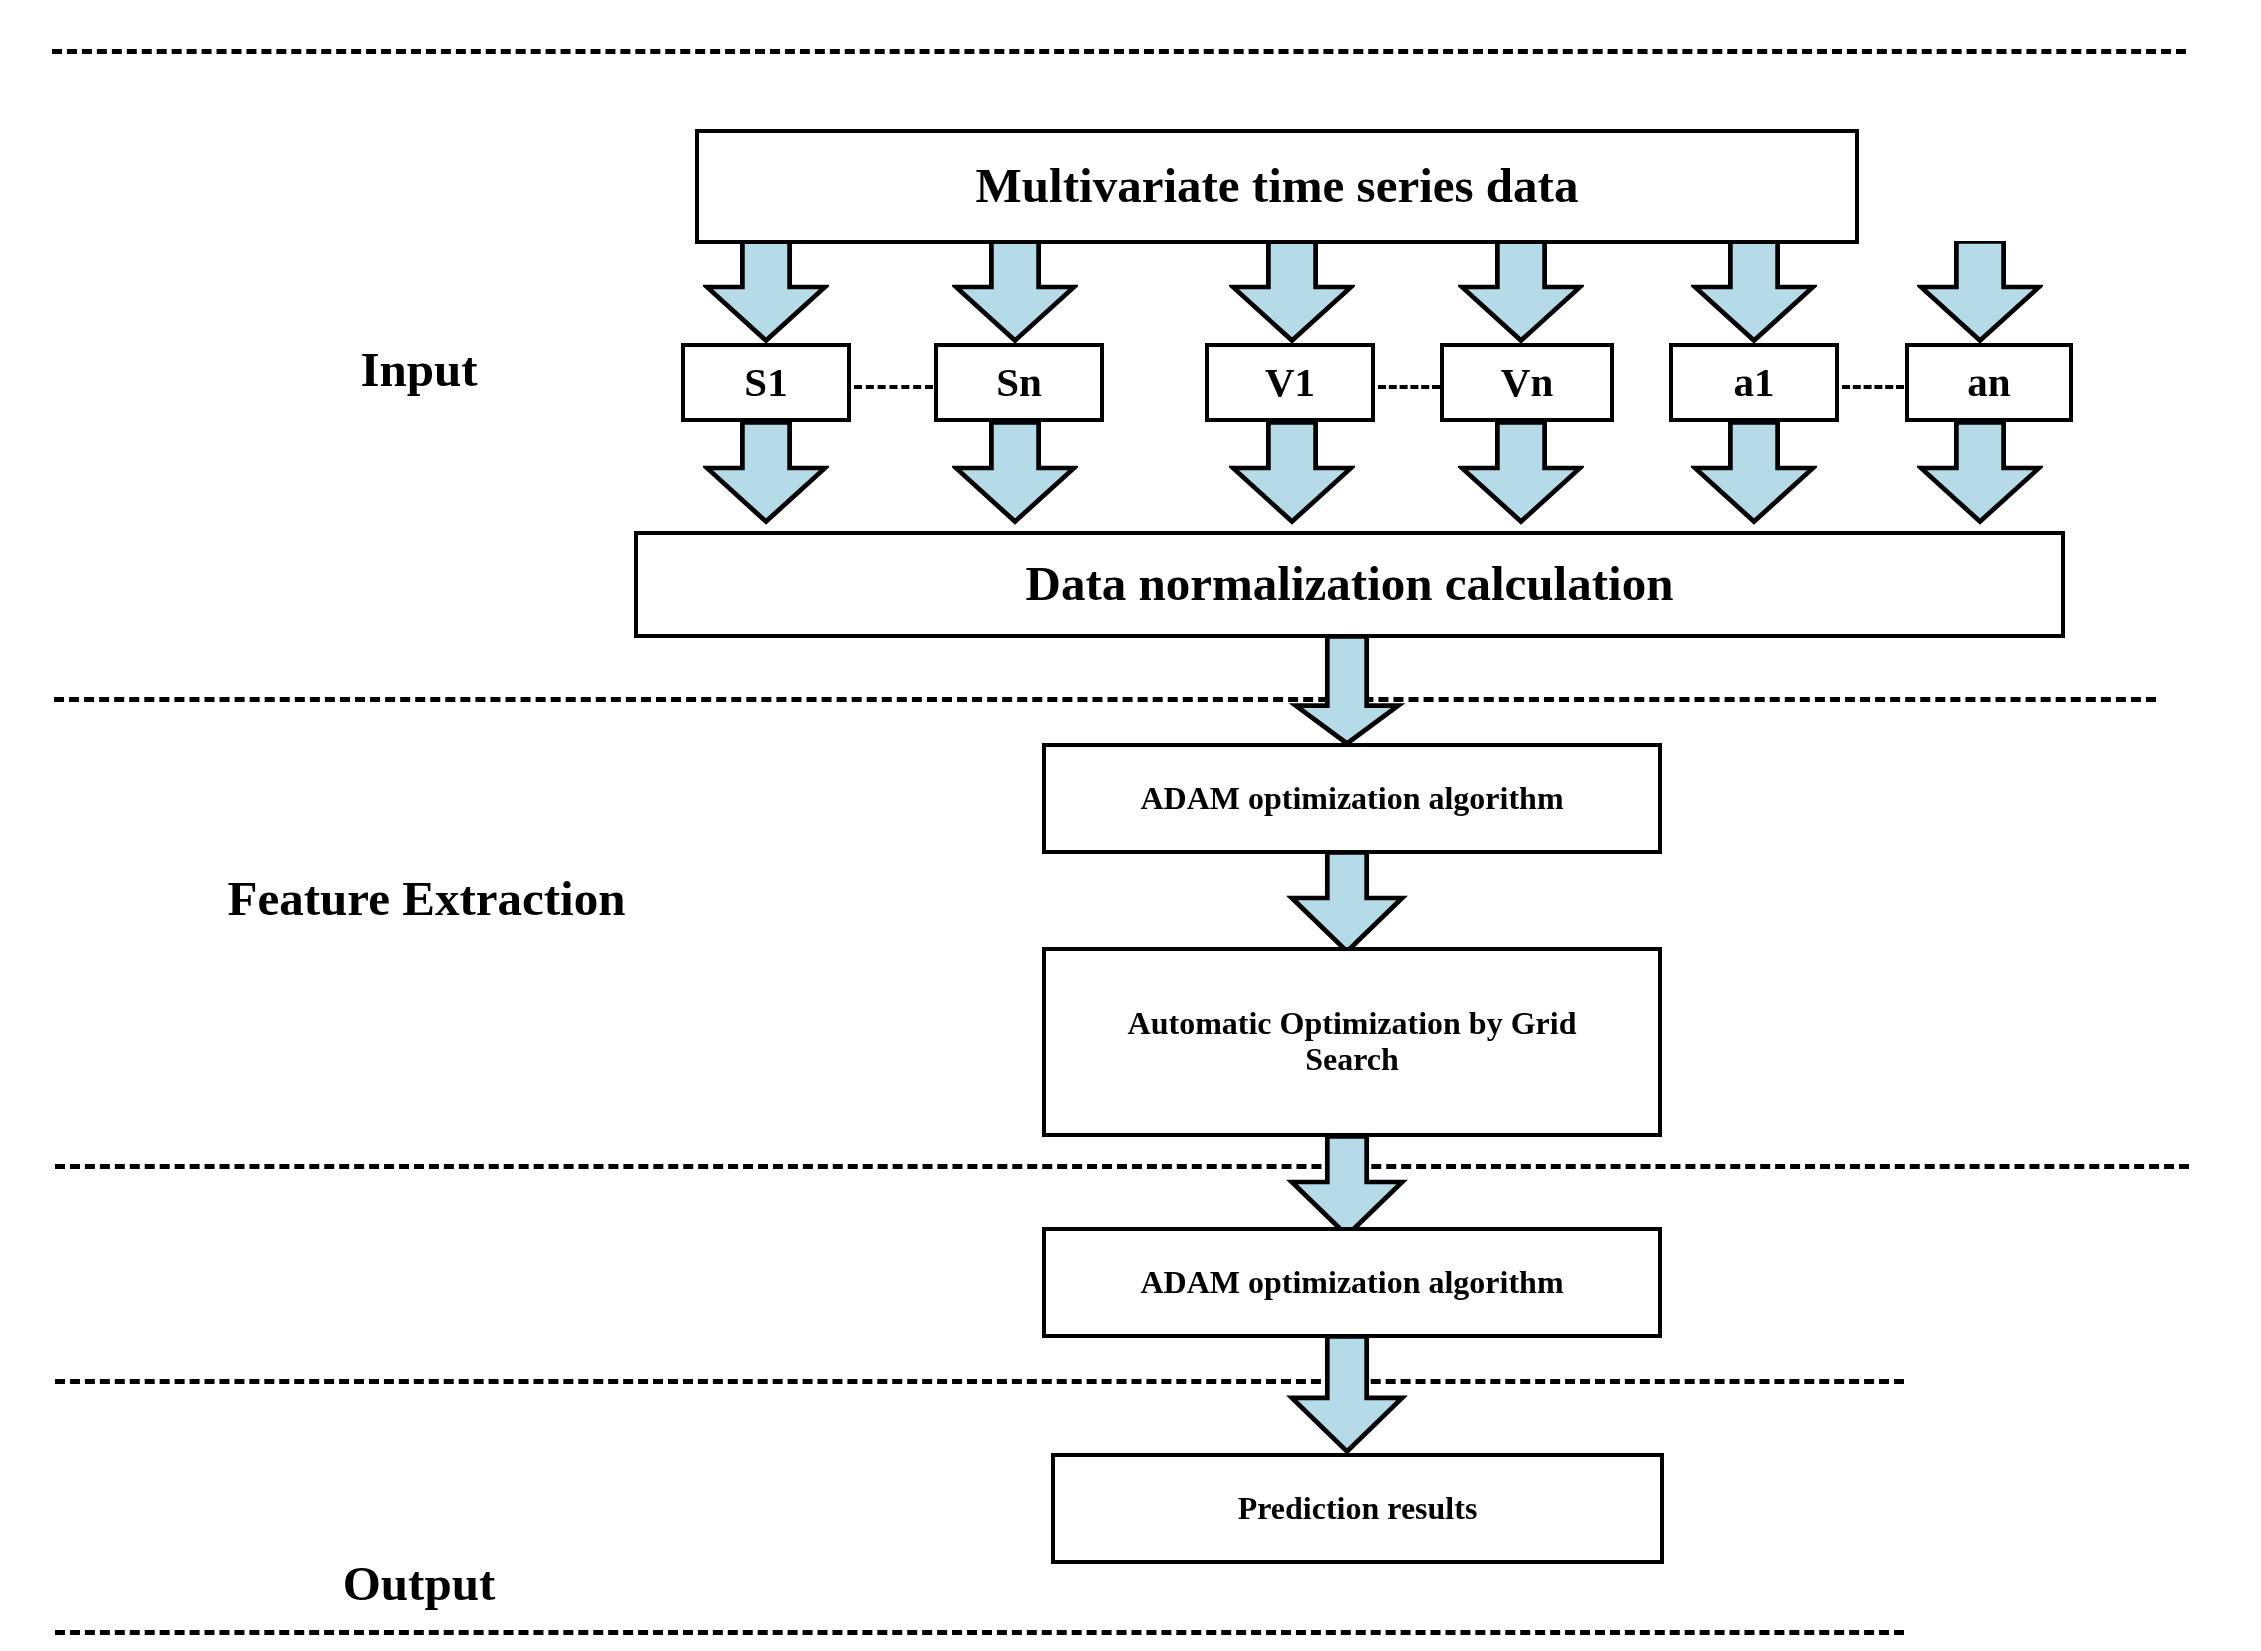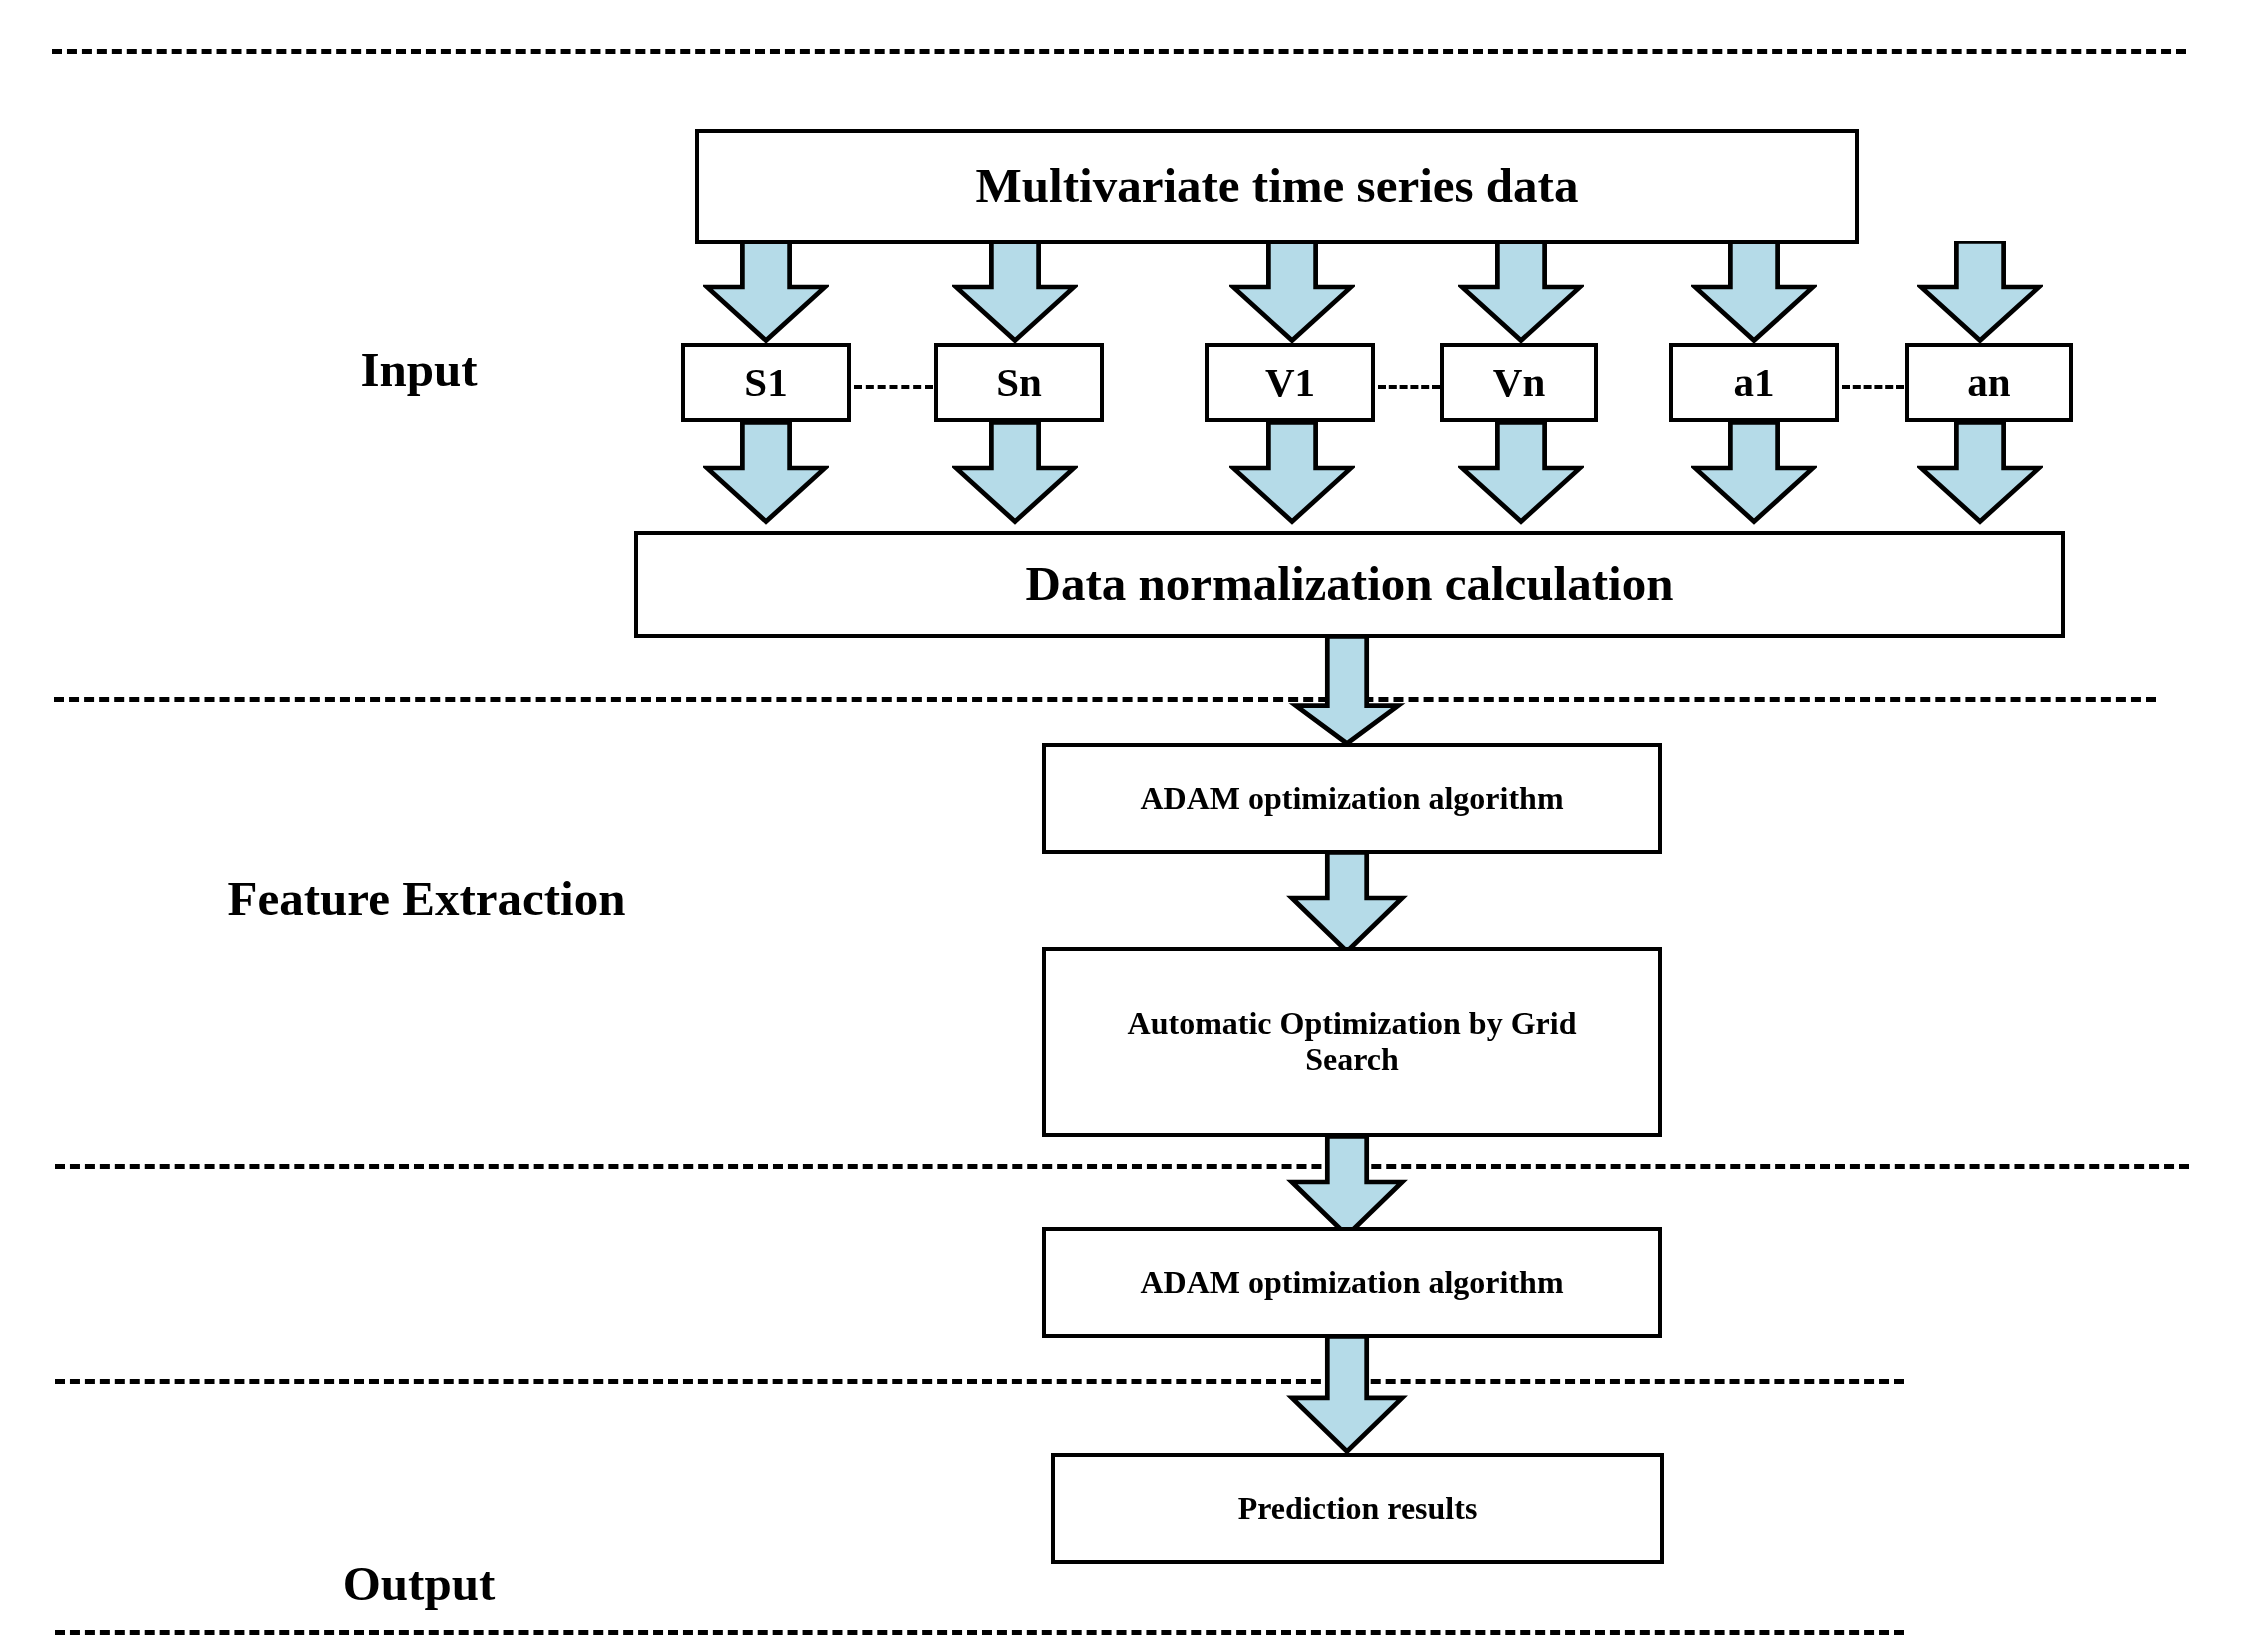--- a/index.html
+++ b/index.html
@@ -105,21 +105,21 @@
   </div>
   <div class="arrow" style="left:1917px; top:241px;">
     <svg width="126" height="103" viewBox="0 0 160 130">
       <polygon points="50,0 110,0 110,58 155,58 80,126 5,58 50,58" fill="#b5dbe8" stroke="#000000" stroke-width="6"></polygon>
     </svg>
   </div>
 
   <div class="node var" style="left:681px; top:343px; width:170px; height:79px;">S1</div>
   <div class="node var" style="left:934px; top:343px; width:170px; height:79px;">Sn</div>
   <div class="node var" style="left:1205px; top:343px; width:170px; height:79px;">V1</div>
-  <div class="node var" style="left:1440px; top:343px; width:158px; height:79px;">Vn</div>
+  <div class="node var" style="left:1440px; top:343px; width:174px; height:79px;">Vn</div>
   <div class="node var" style="left:1669px; top:343px; width:170px; height:79px;">a1</div>
   <div class="node var" style="left:1905px; top:343px; width:168px; height:79px;">an</div>
 
   <div class="hconn" style="left:854px; top:385px; width:79px;"></div>
   <div class="hconn" style="left:1378px; top:385px; width:62px;"></div>
   <div class="hconn" style="left:1842px; top:385px; width:62px;"></div>
 
   <div class="arrow" style="left:703px; top:422px;">
     <svg width="126" height="103" viewBox="0 0 160 130">
       <polygon points="50,0 110,0 110,58 155,58 80,126 5,58 50,58" fill="#b5dbe8" stroke="#000000" stroke-width="6"></polygon>

